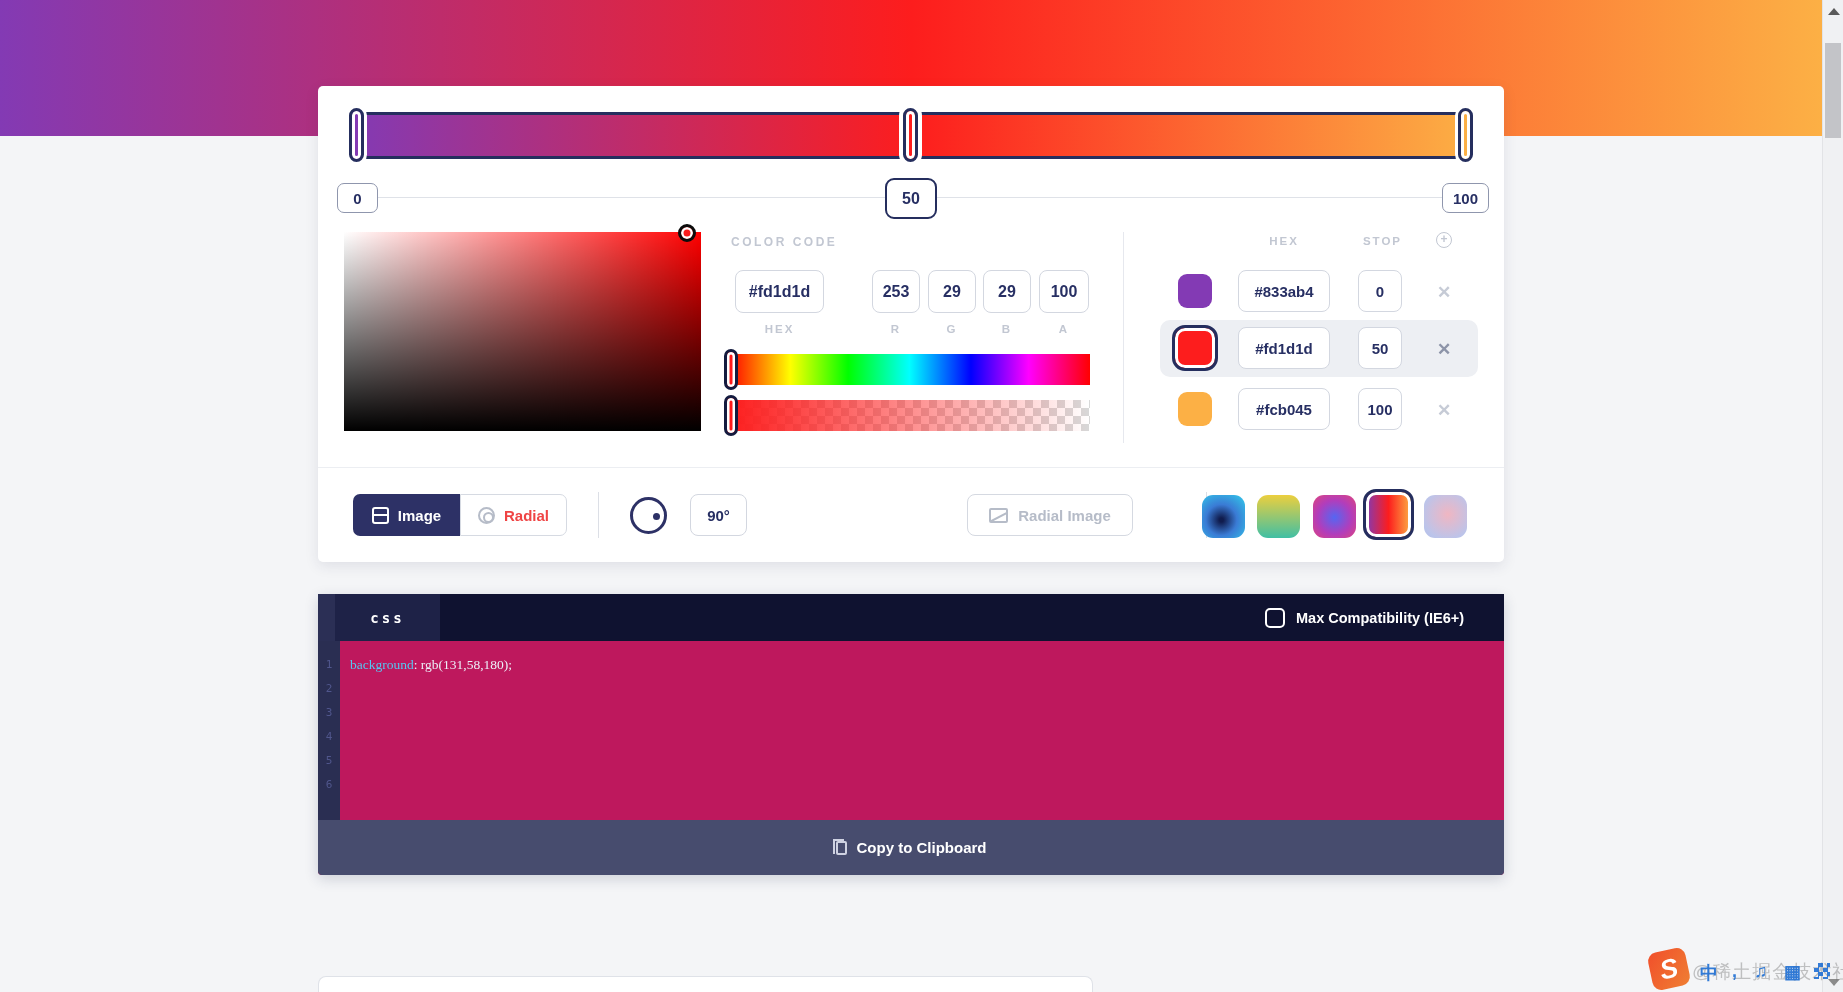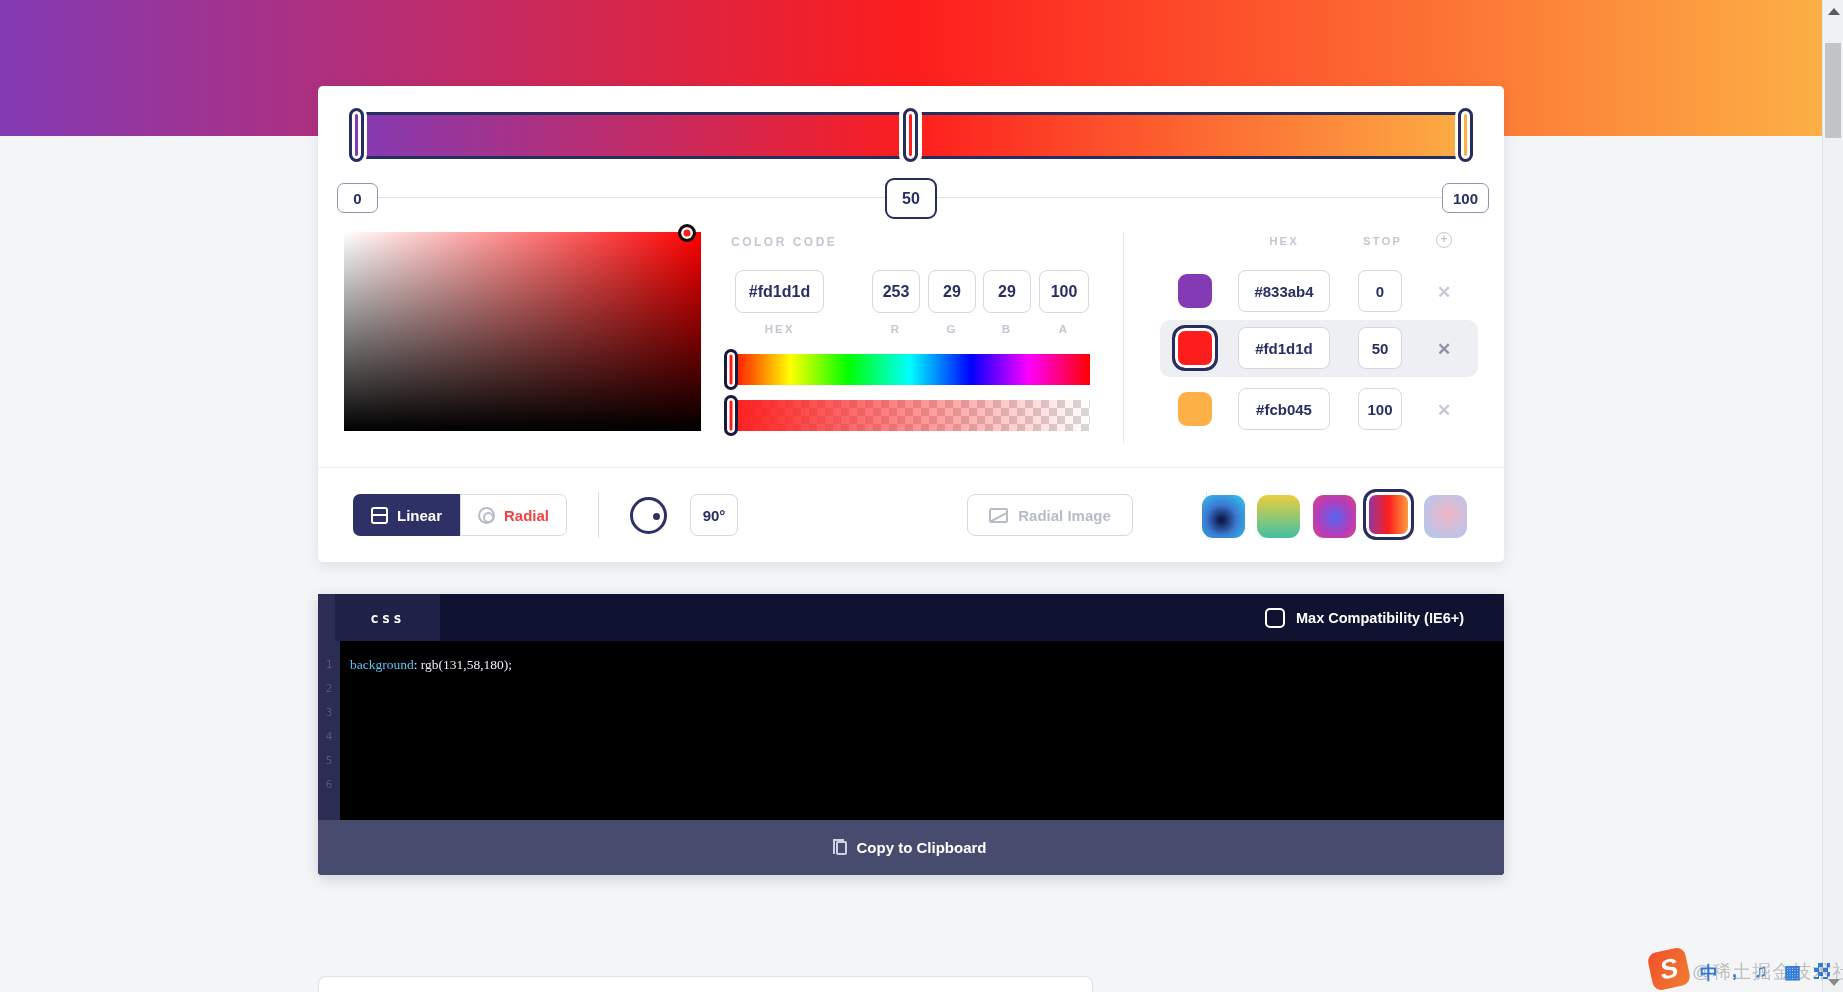--- a/index.html
+++ b/index.html
@@ -77,30 +77,30 @@
          font-weight:bold; font-size:15px; }
   #seg-linear { left:35px; top:408px; background:#2d3166; color:#fff; border-radius:7px 0 0 7px; }
   #seg-radial { left:142px; top:408px; background:#fff; color:#ef4444; border:1px solid #d6dae2; border-radius:0 7px 7px 0; }
   .lin-ico { width:17px; height:17px; border:2px solid #fff; border-radius:3px; position:relative; }
   .lin-ico:after { content:""; position:absolute; left:0; right:0; top:5.5px; height:2px; background:#fff; }
   .rad-ico { width:17px; height:17px; border:2px solid #b6bcc8; border-radius:50%; position:relative; }
   .rad-ico:after { content:""; position:absolute; left:3px; top:3px; width:7px; height:7px; border:2px solid #b6bcc8; border-radius:50%; }
   .tdiv { width:1px; height:46px; background:#dcdfe6; top:406px; }
   #dial { left:312px; top:411px; width:37px; height:37px; border:3.5px solid #2d3166; border-radius:50%; }
   #dial-dot { position:absolute; right:4px; top:50%; margin-top:-3px; width:7px; height:7px; background:#2d3166; border-radius:50%; }
-  #angle-box { left:372px; top:408px; width:48px; height:42px; }
+  #angle-box { left:372px; top:408px; width:57px; height:42px; }
   #upload { left:649px; top:408px; width:166px; height:42px; border:1px solid #d5d9e1; border-radius:8px;
             display:flex; align-items:center; justify-content:center; gap:10px; color:#b6bcc8; font-weight:bold; font-size:15px; background:#fff;}
   .up-ico { width:19px; height:15px; border:2px solid #b6bcc8; border-radius:2px; position:relative; overflow:hidden; }
   .up-ico:after { content:""; position:absolute; left:-3px; top:6px; width:22px; height:2px; background:#b6bcc8; transform:rotate(-28deg); }
   .preset { width:43px; height:43px; border-radius:11px; top:409px; }
   #preset4 { width:51px; height:51px; top:403px; border:3px solid #252e5e; box-shadow: inset 0 0 0 3px #fff; border-radius:13px; }
 
   
-  #panel { left:318px; top:594px; width:1186px; height:281px; background:#000000; border-radius:4px;
+  #panel { left:318px; top:594px; width:1186px; height:281px; background:#be185d; border-radius:4px;
            box-shadow:0 4px 14px rgba(35,42,80,.18); z-index:2; }
   #p-head { left:0; top:0; width:1186px; height:47px; background:#0f1230; }
   #p-strip { left:0; top:0; width:17px; height:47px; background:#2b2f55; }
   #p-tab { left:17px; top:0; width:105px; height:47px; background:#1e2247; display:flex; align-items:center; justify-content:center;
            color:#fff; font-family:"DejaVu Sans Mono",monospace; font-weight:bold; font-size:14px; letter-spacing:3px; }
   #compat-box { left:947px; top:14px; width:20px; height:20px; border:2.5px solid #fff; border-radius:5px; }
   #compat-label { left:978px; top:16px; color:#fff; font-weight:bold; font-size:14.5px; }
   #gutter { left:0; top:47px; width:22px; height:179px; background:#2a2e52; }
   .lnum { position:absolute; width:22px; text-align:center; color:#50568c; font-family:"DejaVu Sans Mono",monospace; font-size:11px; }
   .code-line { position:absolute; left:32px; font-family:Liberation Serif, serif; font-size:13.5px; color:#eceef8; white-space:pre; }
@@ -192,21 +192,21 @@
 
   <div class="abs swatch" style="left: 860px; top: 306px; background: rgb(252, 176, 69);"></div>
   <div class="abs inp stop-inp" style="left:920px; top:302px; width:92px; font-size:15px;">#fcb045</div>
   <div class="abs inp stop-inp" style="left:1040px; top:302px; width:44px; font-size:15px;">100</div>
   <div class="abs xbtn" style="left:1119px; top:314px;">✕</div>
 
   <div id="hdiv" class="abs"></div>
 
   <div id="seg-linear" class="abs seg">
     <div class="lin-ico"></div>
-    <span>Linear</span>
+    <span>Image</span>
   </div>
   <div id="seg-radial" class="abs seg">
     <div class="rad-ico"></div>
     <span>Radial</span>
   </div>
   <div class="abs tdiv" style="left:280px;"></div>
   <div id="dial" class="abs">
     <div id="dial-dot"></div>
   </div>
   <div id="angle-box" class="abs inp" style="font-size:15px;">90°</div>

